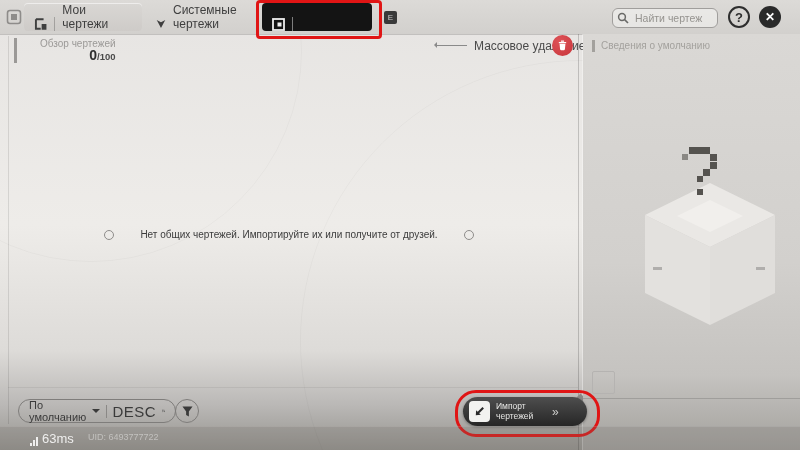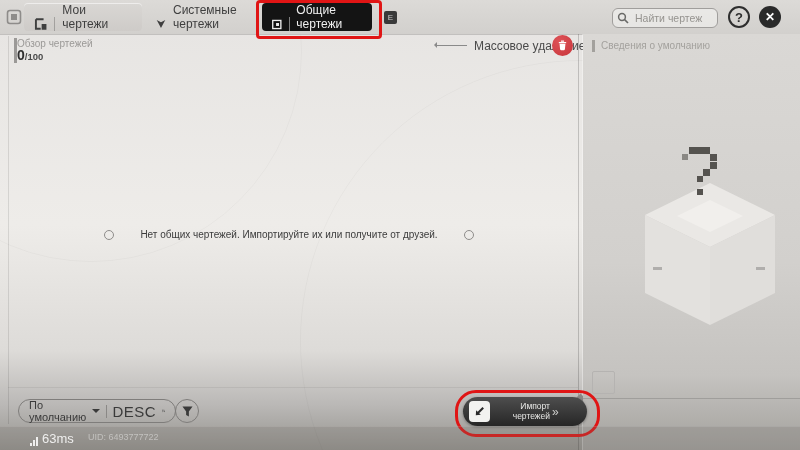--- a/index.html
+++ b/index.html
@@ -29,21 +29,21 @@
   .help{left:728px;border:2px solid #2e2e2e;color:#2e2e2e;font-size:13px;font-weight:bold;}
   .close{left:759px;background:#2a2a2a;color:#fff;font-size:12px;font-weight:bold;}
   
   .vline-left{position:absolute;left:8px;top:36px;width:1px;height:388px;background:rgba(0,0,0,.10);}
   .divider1{position:absolute;left:578px;top:34px;width:1px;height:416px;background:rgba(0,0,0,.18);}
   .divider2{position:absolute;left:582px;top:34px;width:1px;height:416px;background:rgba(255,255,255,.35);}
   .hline-main{position:absolute;left:8px;top:387px;width:570px;height:1px;background:rgba(0,0,0,.06);}
   .node{position:absolute;left:577px;top:395px;width:7px;height:7px;background:#8a8886;transform:rotate(45deg);}
   
   .sect-bar{width:3px;background:#9b9997;}
-  .overview{position:absolute;left:14px;top:38px;display:flex;gap:0;}
+  .overview{position:absolute;left:14px;top:38px;display:flex;gap:23px;text-align:right;}
   .overview .t1{font-size:10px;color:#9b9997;}
   .overview .t2{font-size:14px;font-weight:bold;color:#2f2f2f;line-height:13px;}
   .overview .t2 small{font-size:9.5px;font-weight:bold;color:#4a4a4a;}
   
   .arrow-left{position:absolute;left:437px;top:45px;width:30px;height:1px;background:#8a8a8a;}
   .arrow-left:before{content:"";position:absolute;left:-6px;top:-3px;border:3.5px solid transparent;border-right-color:#8a8a8a;}
   .massdel-label{position:absolute;left:474px;top:39px;font-size:12px;color:#4a4a4a;}
   .trash-btn{position:absolute;left:552px;top:35px;width:21px;height:21px;border-radius:50%;
     background:radial-gradient(circle at 35% 30%,#de5257,#c8353b);display:flex;align-items:center;justify-content:center;}
   
@@ -64,21 +64,21 @@
   .caret{width:0;height:0;border:4px solid transparent;border-top-color:#3a3a3a;margin-top:4px;}
   .pill-sep{width:1px;height:13px;background:#8a8886;}
   .sort-pill .ord{font-size:15px;letter-spacing:.5px;}
   .filter-btn{position:absolute;left:175px;top:399px;width:24px;height:24px;border:1.5px solid #7f7d7b;
     border-radius:50%;box-sizing:border-box;display:flex;align-items:center;justify-content:center;}
   
   .import-btn{position:absolute;left:463px;top:397px;width:124px;height:29px;border-radius:15px;
     background:linear-gradient(180deg,#4e4e4e,#262626);display:flex;align-items:center;box-shadow:0 1px 3px rgba(0,0,0,.35);}
   .import-ic{width:21px;height:21px;background:#f2f2f0;border-radius:4px;margin-left:6px;
     display:flex;align-items:center;justify-content:center;}
-  .import-txt{width:54px;margin-left:6px;text-align:right;color:#e8e8e6;font-size:8.5px;line-height:9.5px;}
+  .import-txt{width:54px;margin-left:6px;text-align:left;color:#e8e8e6;font-size:8.5px;line-height:9.5px;}
   .import-chev{color:#cfcfcd;font-size:12px;margin-left:2px;letter-spacing:-1px;}
   
   .anno{position:absolute;border:3px solid #e01515;pointer-events:none;}
   
   .statusband{position:absolute;left:0;top:426px;width:800px;height:24px;
     background:rgba(108,106,102,.22);box-shadow:inset 0 1px 0 rgba(255,255,255,.12);}
   .status{position:absolute;left:30px;top:431px;display:flex;align-items:flex-end;gap:4px;
     color:rgba(255,255,255,.85);font-size:13px;}
   .uid{position:absolute;left:88px;top:432px;color:rgba(255,255,255,.42);font-size:9px;}
   .bars{display:flex;align-items:flex-end;gap:1px;}
@@ -114,21 +114,20 @@
       </svg>
       <span>Системные чертежи</span>
     </div>
 
     <div class="tab selected" style="left:262px;width:110px;">
       <svg width="13" height="13" viewBox="0 0 13 13">
         <rect x="1" y="1" width="11" height="11" fill="none" stroke="#efefef" stroke-width="1.8"></rect>
         <rect x="5.5" y="4.5" width="4" height="4" fill="#efefef"></rect>
       </svg>
       <span class="tab-sep"></span>
-      <span>Общие чертежи</span>
     </div>
 
     <div class="keyhint">E</div>
 
     <div class="search">
       <svg class="abs" style="left:5px;top:4px;" width="12" height="12" viewBox="0 0 12 12">
         <circle cx="5" cy="5" r="3.4" fill="none" stroke="#6a6a68" stroke-width="1.5"></circle>
         <line x1="7.6" y1="7.6" x2="11" y2="11" stroke="#6a6a68" stroke-width="1.6"></line>
       </svg>
       <input type="text" placeholder="Найти чертеж" style="">

